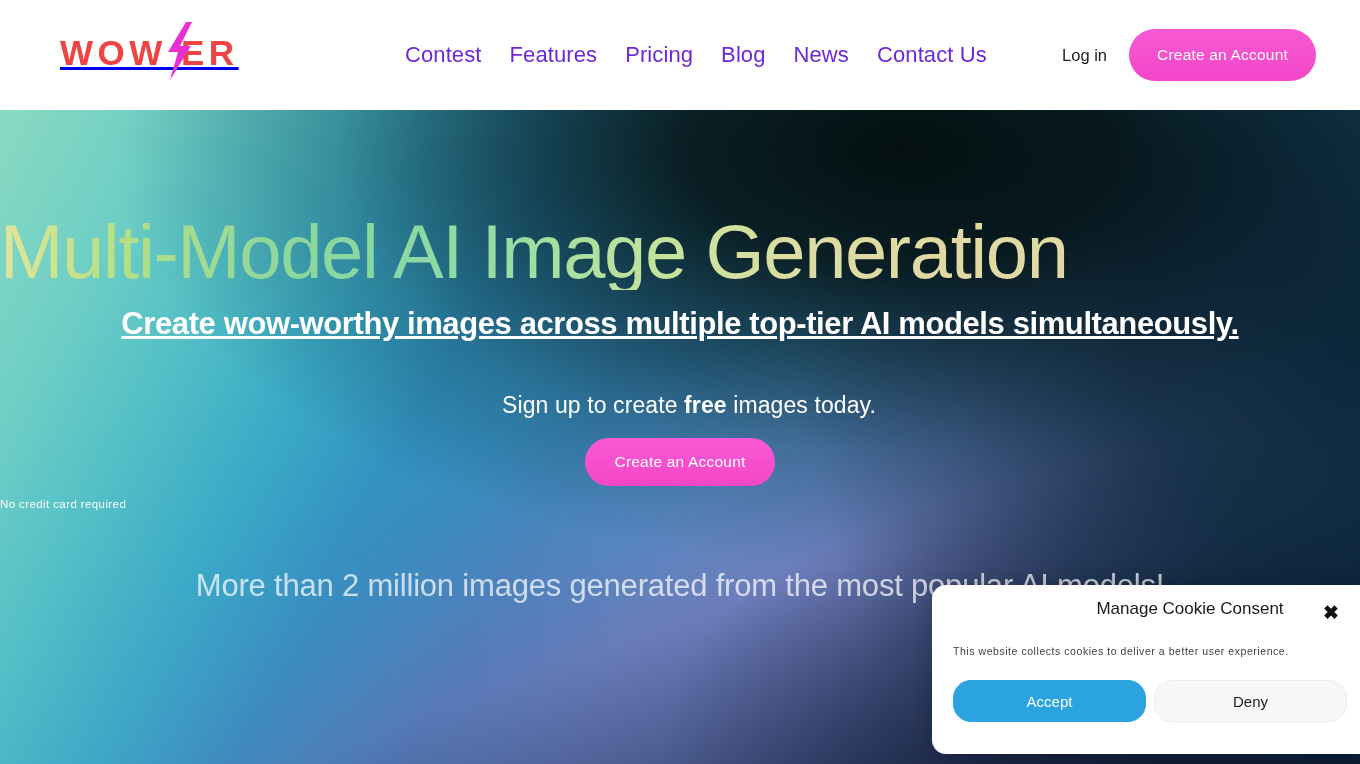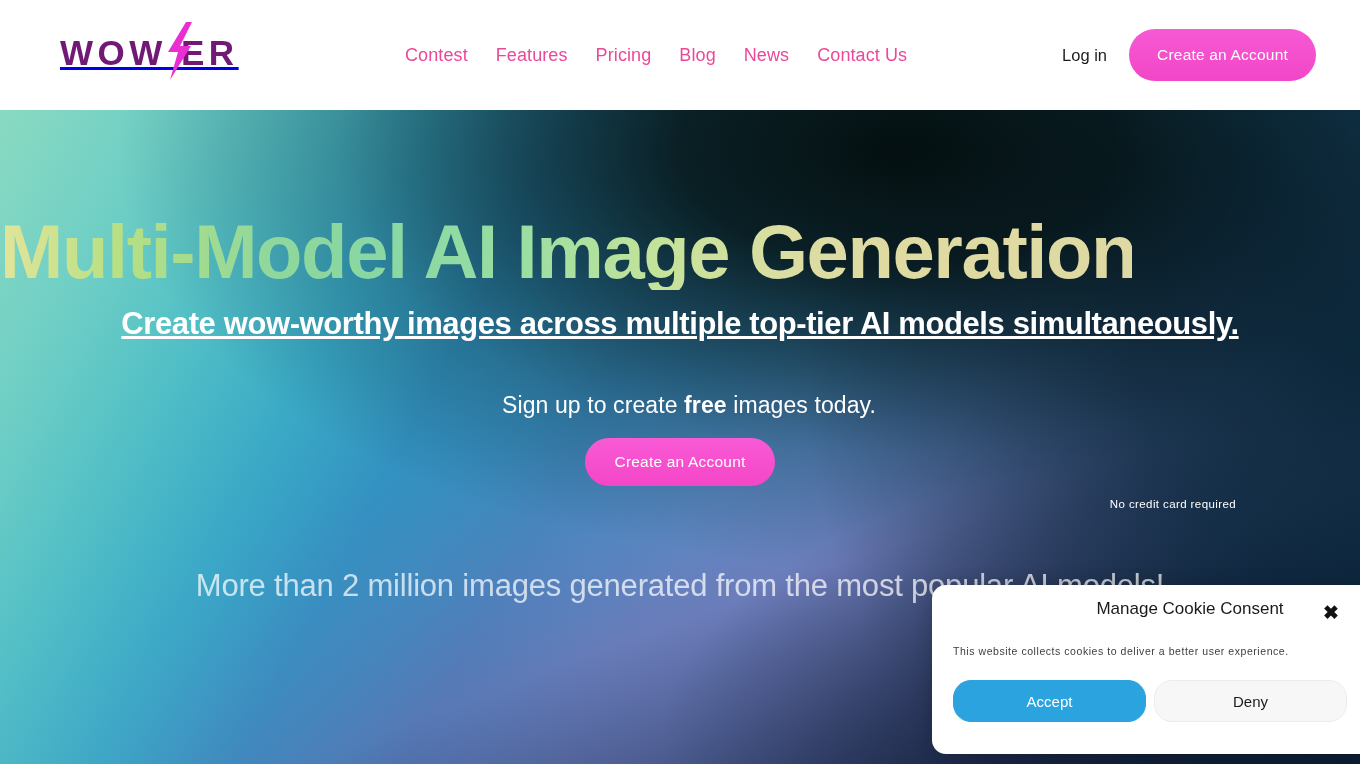--- a/index.html
+++ b/index.html
@@ -22,39 +22,39 @@
   .logo {
     position: absolute; left: 60px; top: 28px;
     display: flex; align-items: center;
     height: 48px;
     user-select: none;
   }
   .logo-text {
     font-size: 35px;
     font-weight: 700;
     letter-spacing: 4.5px;
-    color: #701a75;
+    color: #ef4444;
     line-height: 1;
     font-family: "Liberation Sans", sans-serif;
   }
   .logo-bolt {
     position: absolute;
     left: 104px; top: -6px;
     width: 30px; height: 58px;
   }
 
   .nav {
     position: absolute; left: 405px; top: 0;
     height: 110px;
     display: flex; align-items: center;
     gap: 0px;
   }
   .nav a {
-    font-size: 18px;
-    color: #ec4899;
+    font-size: 22px;
+    color: #6d28d9;
     text-decoration: none;
     padding: 0 14px;
     white-space: nowrap;
     letter-spacing: 0.1px;
   }
   .nav a:first-child { padding-left: 0; }
 
   .header-right {
     position: absolute; right: 44px; top: 0;
     height: 110px;
@@ -134,21 +134,21 @@
   .hero-inner {
     position: absolute; inset: 0;
     z-index: 3;
   }
 
   .hero-title {
     position: absolute;
     top: 104px; left: 0; width: 1132px;
     text-align: left;
     font-size: 76px;
-    font-weight: 700;
+    font-weight: 400;
     line-height: 1;
     letter-spacing: -1.4px;
     background: linear-gradient(90deg,
       #e2e59a 0%,
       #b9e083 10%,
       #8fd79c 24%,
       #88d7a4 34%,
       #9adea2 46%,
       #c4e39a 58%,
       #dcdda2 70%,
@@ -200,21 +200,21 @@
     font-family: "Liberation Sans", sans-serif;
     padding: 0 30px;
     height: 48px;
     line-height: 48px;
     cursor: pointer;
     letter-spacing: 0.2px;
   }
   .hero-note {
     position: absolute;
     top: 388px; left: 0; width: 1236px;
-    text-align: right;
+    text-align: left;
     font-size: 11.5px;
     color: #ffffff;
     letter-spacing: 0.4px;
   }
 
   .hero-stat {
     position: absolute;
     top: 458px; left: 0; width: 1360px;
     text-align: center;
     font-size: 31px;

